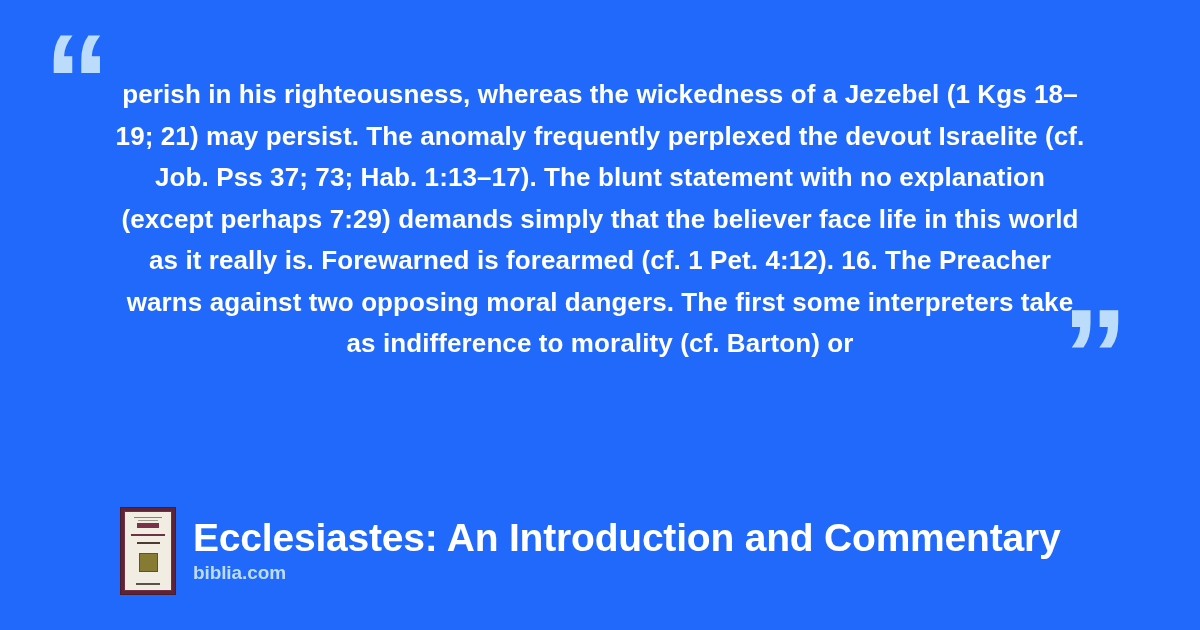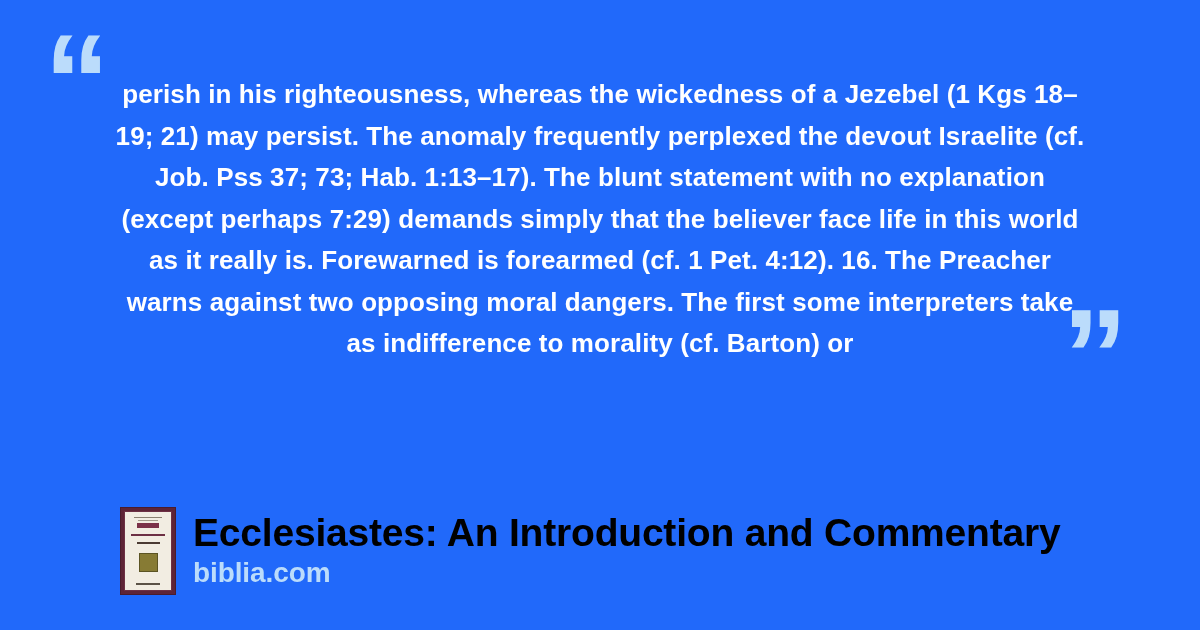--- a/index.html
+++ b/index.html
@@ -138,21 +138,21 @@
   #book-title {
     color: #BBDCFB;
     font-size: 39px;
     font-weight: 700;
     line-height: 1.04;
     letter-spacing: -0.2px;
     white-space: nowrap;
   }
   #site-name {
     color: #BBDCFB;
-    font-size: 28px;
+    font-size: 19px;
     font-weight: 700;
     line-height: 1.15;
     margin-top: 4px;
     letter-spacing: -0.1px;
   }
 </style>
 </head>
 <body>
 
 <div id="card" style="background: rgb(33, 105, 250);">
@@ -171,18 +171,18 @@
         <div class="bc-line thin"></div>
         <div id="bc-band"></div>
         <div class="bc-rule"></div>
         <div id="bc-title"></div>
         <div id="bc-emblem" style="background: rgb(135, 123, 52);"></div>
         <div id="bc-author"></div>
       </div>
     </div>
 
     <div id="footer-text">
-      <div id="book-title" style="color: #000000;">Ecclesiastes: An Introduction and Commentary</div>
+      <div id="book-title" style="color: #ffffff;">Ecclesiastes: An Introduction and Commentary</div>
       <div id="site-name" style="color: rgb(187, 220, 251);">biblia.com</div>
     </div>
 
   </div>
 </div>
 
 </body></html>

